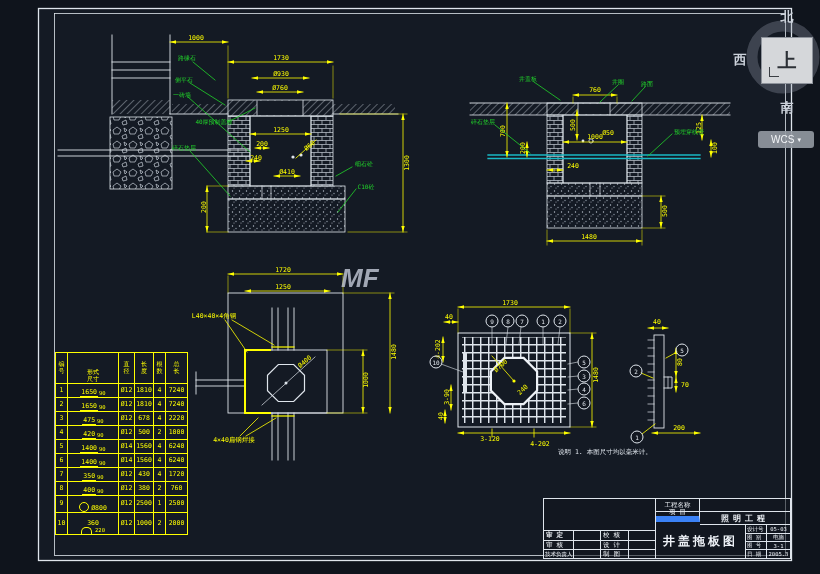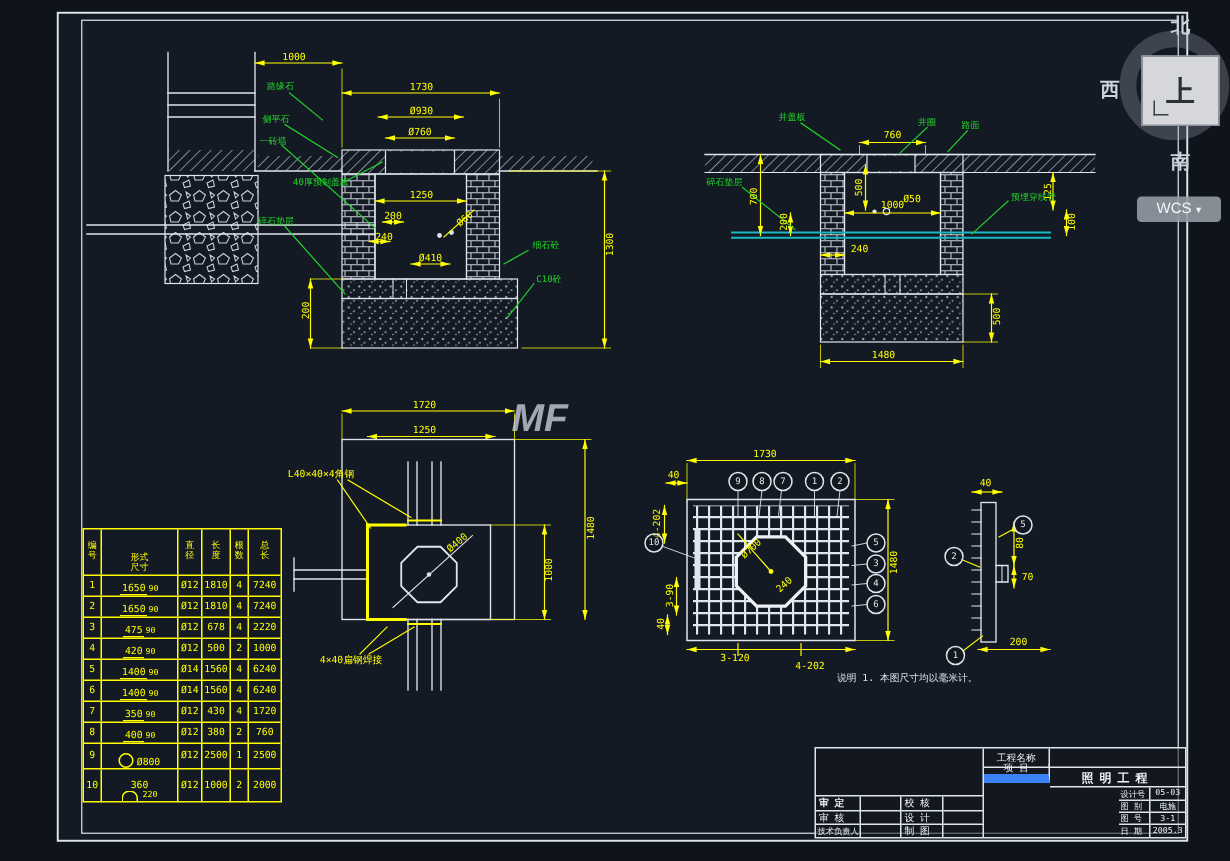--- a/index.html
+++ b/index.html
@@ -537,20 +537,21 @@
     <div class="tb" style="left:85px;top:41px;width:27px;height:9px;border-right:1px solid #dfe5ec;border-top:1px solid #dfe5ec;"></div>
     <div class="tb tinylbl" style="left:0;top:50px;width:30px;height:9px;border-right:1px solid #dfe5ec;border-top:1px solid #dfe5ec;padding-left:1px;">技术负责人</div>
     <div class="tb" style="left:30px;top:50px;width:27px;height:9px;border-right:1px solid #dfe5ec;border-top:1px solid #dfe5ec;"></div>
     <div class="tb" style="left:57px;top:50px;width:28px;height:9px;border-right:1px solid #dfe5ec;border-top:1px solid #dfe5ec;padding-left:2px;">制 图</div>
     <div class="tb" style="left:85px;top:50px;width:27px;height:9px;border-right:1px solid #dfe5ec;border-top:1px solid #dfe5ec;"></div>
 
     <div class="tb cen" style="left:112px;top:0;width:44px;height:13px;border-right:1px solid #dfe5ec;border-bottom:1px solid #dfe5ec;">工程名称</div>
     <div class="tb cen" style="left:156px;top:0;width:90px;height:13px;border-bottom:1px solid #dfe5ec;"></div>
     <div class="tb cen" style="left:112px;top:10px;width:44px;height:13px;border-right:1px solid #dfe5ec;border-bottom:6px solid #3b82f6;">项  目</div>
     <div class="tb cen itemval" style="left:156px;top:13px;width:90px;height:13px;border-bottom:1px solid #dfe5ec;">照明工程</div>
+    <div class="tb cen bigtitle" style="left:112px;top:26px;width:90px;height:33px;border-right:1px solid #dfe5ec;">井盖拖板图</div>
     <div class="tb tinylbl" style="left:202px;top:26px;width:21px;height:8px;border-right:1px solid #dfe5ec;padding-left:1px;">设计号</div>
     <div class="tb cen tinylbl" style="left:223px;top:26px;width:23px;height:8px;">05-03</div>
     <div class="tb tinylbl" style="left:202px;top:34px;width:21px;height:8px;border-right:1px solid #dfe5ec;border-top:1px solid #dfe5ec;padding-left:1px;">图 别</div>
     <div class="tb cen tinylbl" style="left:223px;top:34px;width:23px;height:8px;border-top:1px solid #dfe5ec;">电施</div>
     <div class="tb tinylbl" style="left:202px;top:42px;width:21px;height:8px;border-right:1px solid #dfe5ec;border-top:1px solid #dfe5ec;padding-left:1px;">图 号</div>
     <div class="tb cen tinylbl" style="left:223px;top:42px;width:23px;height:8px;border-top:1px solid #dfe5ec;">3-1</div>
     <div class="tb tinylbl" style="left:202px;top:50px;width:21px;height:9px;border-right:1px solid #dfe5ec;border-top:1px solid #dfe5ec;padding-left:1px;">日 期</div>
     <div class="tb cen tinylbl" style="left:223px;top:50px;width:23px;height:9px;border-top:1px solid #dfe5ec;">2005.3</div>
   </div>
 

